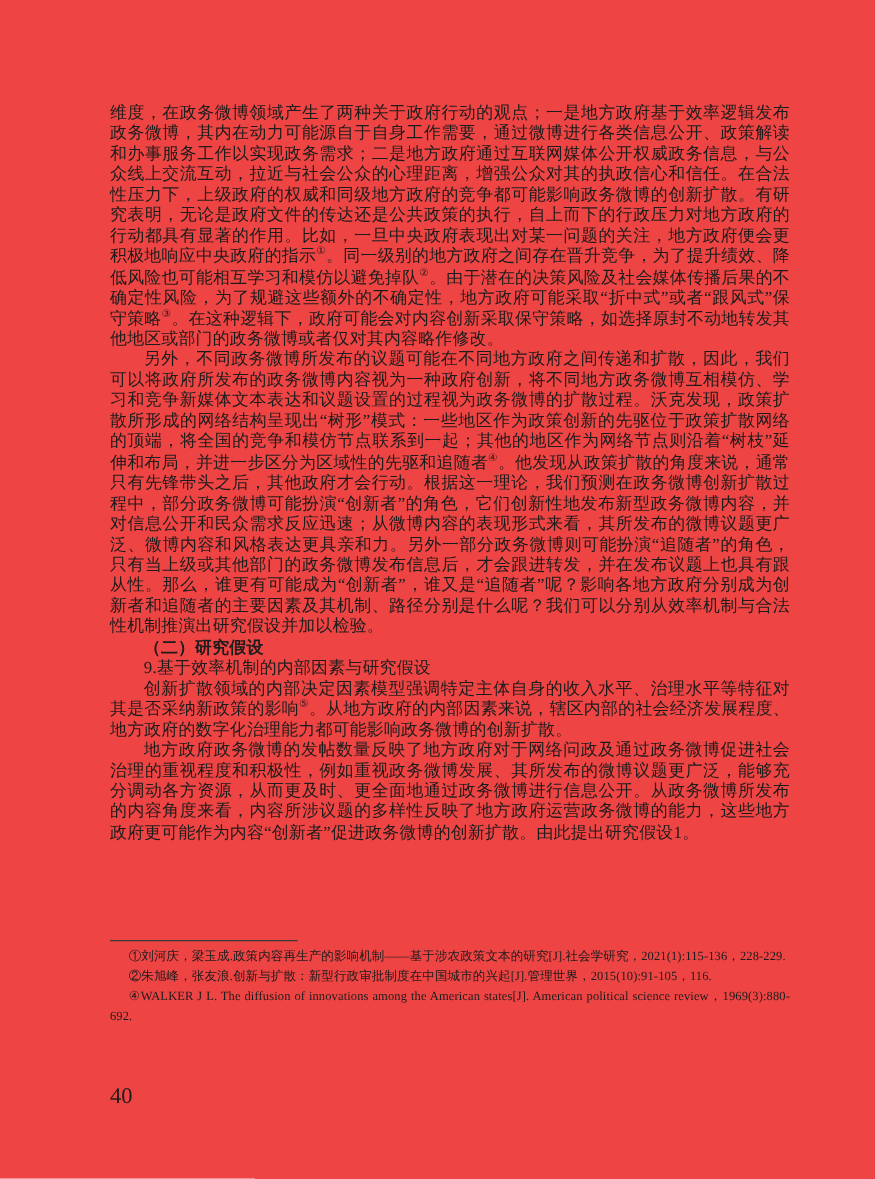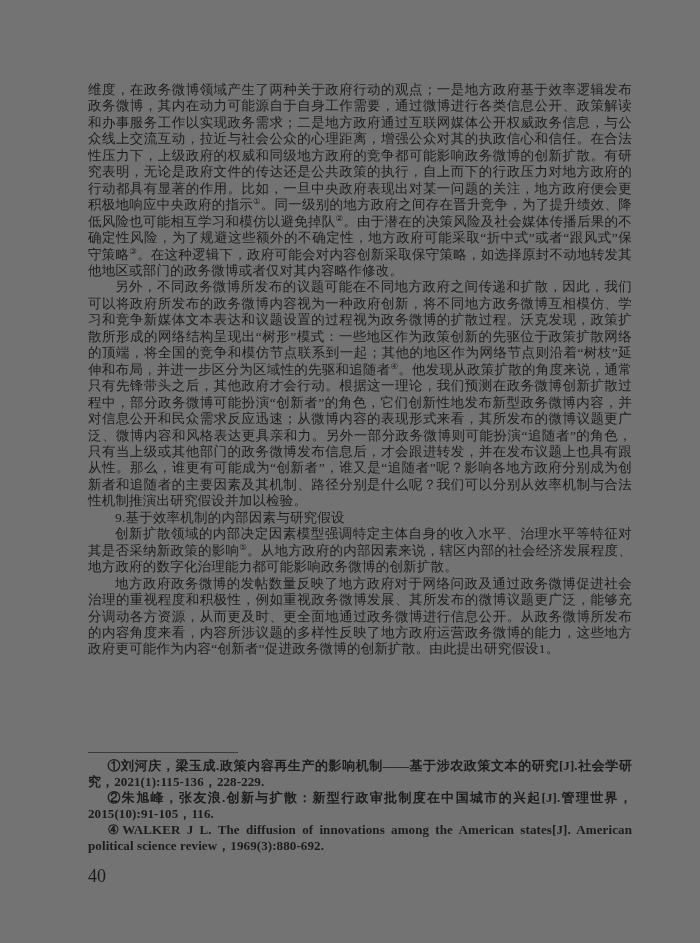--- a/index.html
+++ b/index.html
@@ -7,21 +7,21 @@
     padding: 0;
     width: 700px;
     height: 943px;
     background: #ffffff;
     overflow: hidden;
   }
   .page {
     position: relative;
     width: 700px;
     height: 943px;
-    background: #737373;
+    background: #ef4444;
     font-family: "Liberation Serif", "DejaVu Serif", serif;
     color: #1c1c1c;
   }
   .body-text {
     position: absolute;
     left: 88px;
     top: 82px;
     width: 544px;
   }
   .body-text p {
@@ -47,42 +47,42 @@
     border-top: 1px solid #3a3a3a;
   }
   .footnotes {
     position: absolute;
     left: 88px;
     top: 758px;
     width: 544px;
   }
   .footnotes p {
     margin: 0;
-    font-size: 13px;
+    font-size: 10px;
     line-height: 16px;
     text-align: justify;
     text-indent: 1.5em;
     letter-spacing: 0.1px;
-    font-weight: bold;
   }
   .page-number {
     position: absolute;
     left: 88px;
     top: 866px;
     font-size: 18px;
     color: #1c1c1c;
   }
 </style>
 </head>
 <body>
 
 <div class="page">
   <div class="body-text" id="article-body">
       <p class="">维度，在政务微博领域产生了两种关于政府行动的观点；一是地方政府基于效率逻辑发布政务微博，其内在动力可能源自于自身工作需要，通过微博进行各类信息公开、政策解读和办事服务工作以实现政务需求；二是地方政府通过互联网媒体公开权威政务信息，与公众线上交流互动，拉近与社会公众的心理距离，增强公众对其的执政信心和信任。在合法性压力下，上级政府的权威和同级地方政府的竞争都可能影响政务微博的创新扩散。有研究表明，无论是政府文件的传达还是公共政策的执行，自上而下的行政压力对地方政府的行动都具有显著的作用。比如，一旦中央政府表现出对某一问题的关注，地方政府便会更积极地响应中央政府的指示<sup class="fnref">①</sup>。同一级别的地方政府之间存在晋升竞争，为了提升绩效、降低风险也可能相互学习和模仿以避免掉队<sup class="fnref">②</sup>。由于潜在的决策风险及社会媒体传播后果的不确定性风险，为了规避这些额外的不确定性，地方政府可能采取“折中式”或者“跟风式”保守策略<sup class="fnref">③</sup>。在这种逻辑下，政府可能会对内容创新采取保守策略，如选择原封不动地转发其他地区或部门的政务微博或者仅对其内容略作修改。</p>
       <p class="indent">另外，不同政务微博所发布的议题可能在不同地方政府之间传递和扩散，因此，我们可以将政府所发布的政务微博内容视为一种政府创新，将不同地方政务微博互相模仿、学习和竞争新媒体文本表达和议题设置的过程视为政务微博的扩散过程。沃克发现，政策扩散所形成的网络结构呈现出“树形”模式：一些地区作为政策创新的先驱位于政策扩散网络的顶端，将全国的竞争和模仿节点联系到一起；其他的地区作为网络节点则沿着“树枝”延伸和布局，并进一步区分为区域性的先驱和追随者<sup class="fnref">④</sup>。他发现从政策扩散的角度来说，通常只有先锋带头之后，其他政府才会行动。根据这一理论，我们预测在政务微博创新扩散过程中，部分政务微博可能扮演“创新者”的角色，它们创新性地发布新型政务微博内容，并对信息公开和民众需求反应迅速；从微博内容的表现形式来看，其所发布的微博议题更广泛、微博内容和风格表达更具亲和力。另外一部分政务微博则可能扮演“追随者”的角色，只有当上级或其他部门的政务微博发布信息后，才会跟进转发，并在发布议题上也具有跟从性。那么，谁更有可能成为“创新者”，谁又是“追随者”呢？影响各地方政府分别成为创新者和追随者的主要因素及其机制、路径分别是什么呢？我们可以分别从效率机制与合法性机制推演出研究假设并加以检验。</p>
+      <p class="indent bold">（二）研究假设</p>
       <p class="indent">9.基于效率机制的内部因素与研究假设</p>
       <p class="indent">创新扩散领域的内部决定因素模型强调特定主体自身的收入水平、治理水平等特征对其是否采纳新政策的影响<sup class="fnref">⑤</sup>。从地方政府的内部因素来说，辖区内部的社会经济发展程度、地方政府的数字化治理能力都可能影响政务微博的创新扩散。</p>
       <p class="indent">地方政府政务微博的发帖数量反映了地方政府对于网络问政及通过政务微博促进社会治理的重视程度和积极性，例如重视政务微博发展、其所发布的微博议题更广泛，能够充分调动各方资源，从而更及时、更全面地通过政务微博进行信息公开。从政务微博所发布的内容角度来看，内容所涉议题的多样性反映了地方政府运营政务微博的能力，这些地方政府更可能作为内容“创新者”促进政务微博的创新扩散。由此提出研究假设1。</p>
     </div>
   <div class="footnote-sep"></div>
   <div class="footnotes" id="footnotes">
       <p>①刘河庆，梁玉成.政策内容再生产的影响机制——基于涉农政策文本的研究[J].社会学研究，2021(1):115-136，228-229.</p>
       <p>②朱旭峰，张友浪.创新与扩散：新型行政审批制度在中国城市的兴起[J].管理世界，2015(10):91-105，116.</p>
       <p>④WALKER J L. The diffusion of innovations among the American states[J]. American political science review，1969(3):880-692.</p>
     </div>

